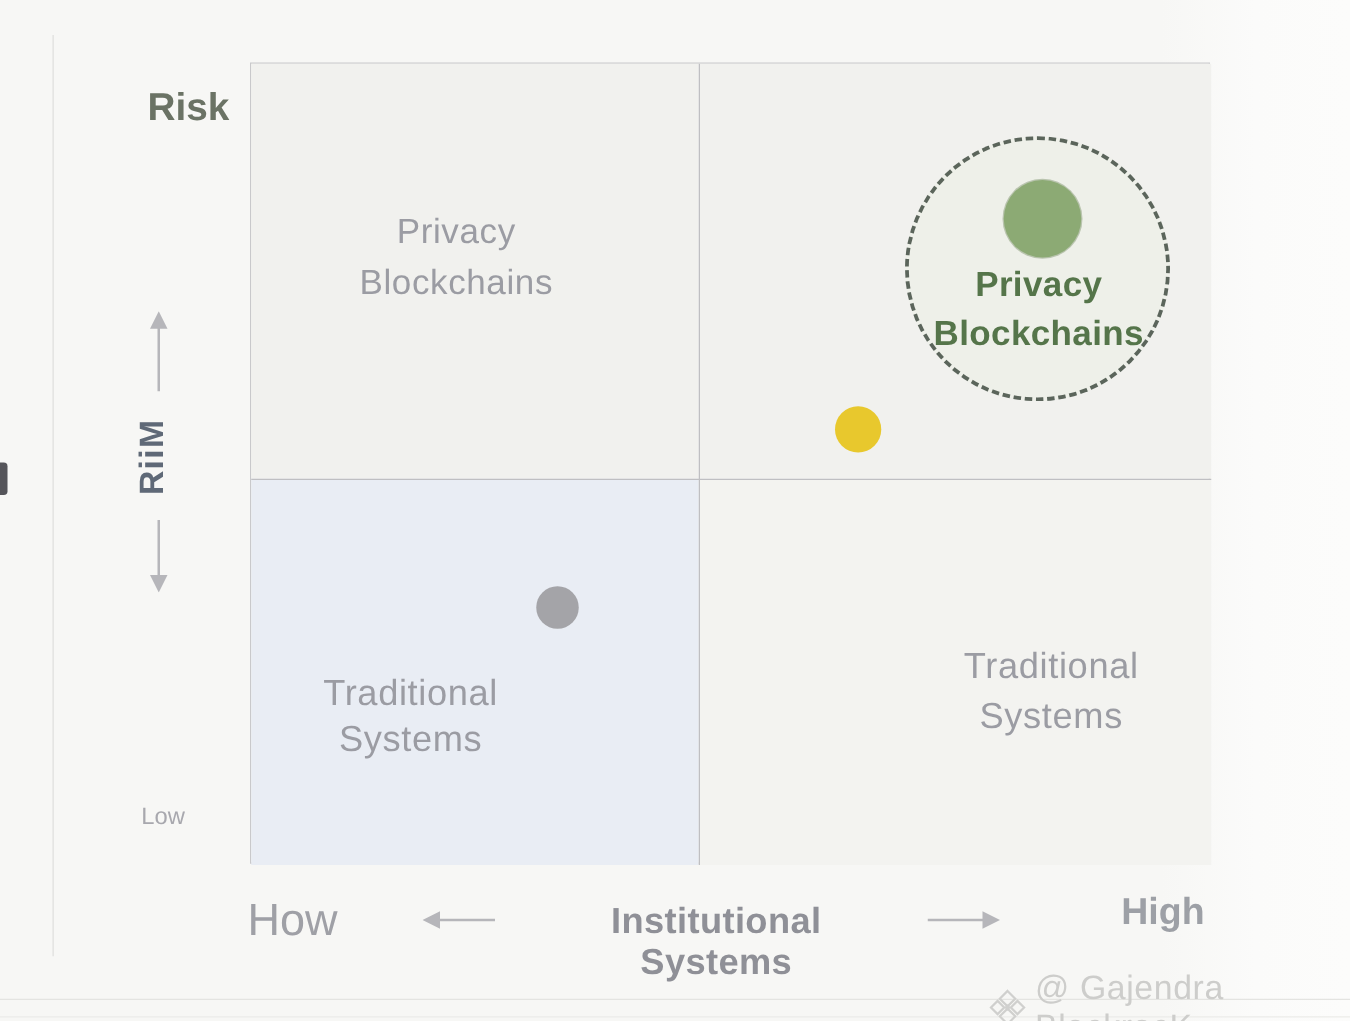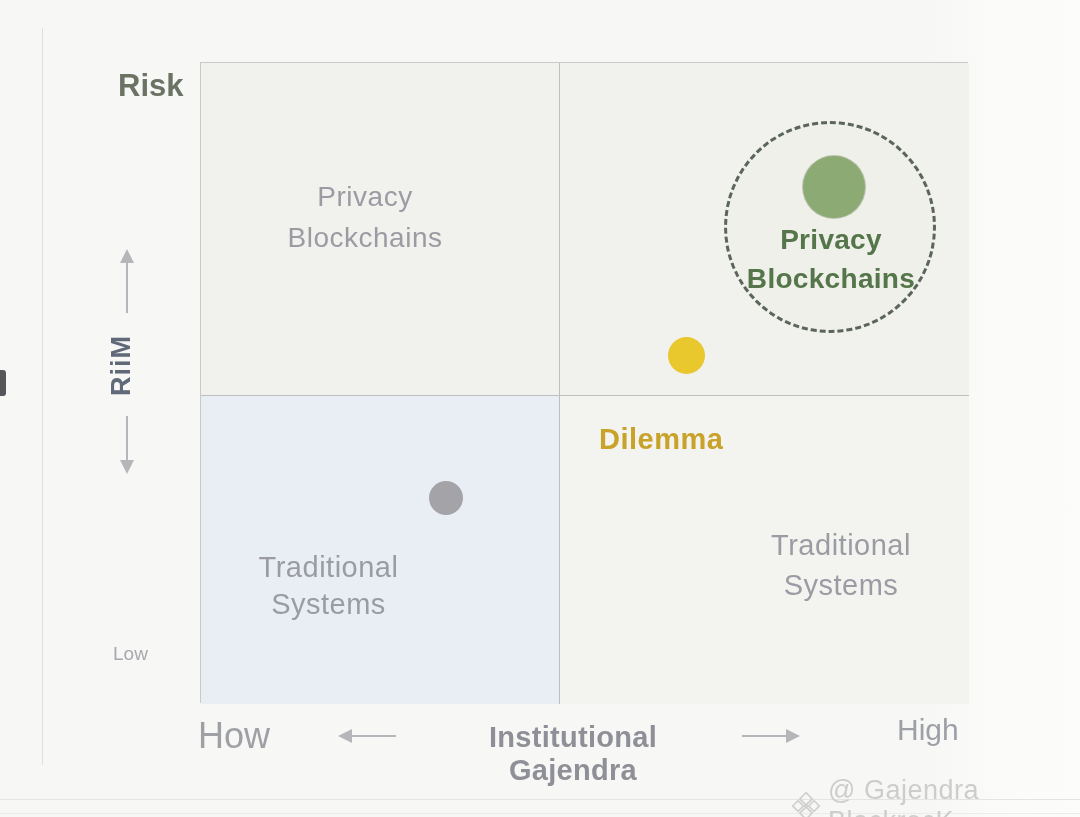--- a/index.html
+++ b/index.html
@@ -6,21 +6,21 @@
   html,body { background:#eeeeec; }
   .page {
     position:relative; width:1080px; height:817px; overflow:hidden;
     background:linear-gradient(90deg,#f7f7f5 0%,#f7f7f5 86%,#fbfbfa 93%,#fcfcfb 100%);
     font-family:"Liberation Sans", sans-serif;
   }
   .left-rule { position:absolute; left:42px; top:28px; width:1px; height:737px; background:#e0e0dd; }
   .edge-mark { position:absolute; left:-4px; top:370px; width:10px; height:26px; background:#55555a; border-radius:3px; }
 
   
-  .chart { position:absolute; left:200px; top:50px; width:768px; height:641px; border:1px solid #c9c9cb;margin-top:12px; }
+  .chart { position:absolute; left:200px; top:50px; width:768px; height:641px; border:1px solid #c9c9cb; }
   .q { position:absolute; }
   .q-tl { left:0;   top:0;     width:358px; height:332px; background:#f1f1ee; }
   .q-tr { left:358px; top:0;   width:410px; height:332px; background:#f1f1ee; }
   .q-bl { left:0;   top:332px; width:358px; height:309px; background:#e9edf4; }
   .q-br { left:358px; top:332px; width:410px; height:309px; background:#f3f3f0; }
   .grid-v { position:absolute; left:358px; top:0; width:1px; height:641px; background:#bfbfc2; }
   .grid-h { position:absolute; left:0; top:332px; width:768px; height:1px; background:#bfbfc2; }
 
   
   .qlabel { position:absolute; text-align:center; color:#9b9ca3; font-size:28px; font-weight:500; letter-spacing:0.5px; }
@@ -38,21 +38,21 @@
 
   .yellow-dot { position:absolute; left:467px; top:274px; width:37px; height:37px; border-radius:50%; background:#e8c82d; }
   .gray-dot   { position:absolute; left:228px; top:418px; width:34px; height:34px; border-radius:50%; background:#a4a4a8; }
 
   .dilemma-label { position:absolute; left:398px; top:358px; font-size:29px; font-weight:700; color:#c9a22a; line-height:36px; letter-spacing:0.5px; }
 
   
   .risk-label { position:absolute; left:118px; top:68px;  font-size:31px; font-weight:600; color:#6b7365; }
   .low-label  { position:absolute; left:113px; top:643px; font-size:19px; font-weight:500; color:#a8a8ae; }
   .how-label  { position:absolute; left:198px; top:715px; font-size:36px; font-weight:500; color:#9fa0a6; }
-  .high-label { position:absolute; left:897px; top:713px; font-size:30px; font-weight:400; color:#9da0a6; }
+  .high-label { position:absolute; left:897px; top:713px; font-size:30px; font-weight:700; color:#9da0a6; }
   .benefit-label { position:absolute; left:427px; top:721px; width:292px; text-align:center; font-size:29px; font-weight:600; color:#8f9097; letter-spacing:0.3px; }
 
   .y-axis-label {
     position:absolute; left:106px; top:328px; height:76px; width:34px;
     writing-mode:vertical-rl; transform:rotate(180deg);
     font-size:27px; font-weight:600; color:#5f6977; letter-spacing:1px; text-align:center;
   }
   .arrow { position:absolute; }
   .arrow-up    { left:118px; top:249px; }
   .arrow-down  { left:118px; top:416px; }
@@ -88,21 +88,20 @@
 
     <div class="dash-circle"></div>
     <div class="green-dot"></div>
     <div class="circle-label">
       <div>Privacy</div>
       <div>Blockchains</div>
     </div>
 
     <div class="yellow-dot"></div>
     <div class="dilemma-label">
-      <div>Dilemma</div>
     </div>
 
     <div class="gray-dot"></div>
     <div class="qlabel qlabel-bl">
       <div>Traditional</div>
       <div>Systems</div>
     </div>
     <div class="qlabel qlabel-br">
       <div>Traditional</div>
       <div>Systems</div>
@@ -119,21 +118,21 @@
   <svg class="arrow arrow-down" width="18" height="58">
     <line x1="9" y1="0" x2="9" y2="44" stroke="#b6b6ba" stroke-width="2"></line>
     <polygon points="9,58 16,44 2,44" fill="#b6b6ba"></polygon>
   </svg>
 
   <div class="how-label">How</div>
   <svg class="arrow arrow-left" width="58" height="18">
     <line x1="58" y1="9" x2="12" y2="9" stroke="#b6b6ba" stroke-width="2"></line>
     <polygon points="0,9 14,2 14,16" fill="#b6b6ba"></polygon>
   </svg>
-  <div class="benefit-label">Institutional Gajendra</div>
+  <div class="benefit-label">Institutional Systems</div>
   <svg class="arrow arrow-right" width="58" height="18">
     <line x1="0" y1="9" x2="46" y2="9" stroke="#b6b6ba" stroke-width="2"></line>
     <polygon points="58,9 44,2 44,16" fill="#b6b6ba"></polygon>
   </svg>
   <div class="high-label">High</div>
 
   <div class="footer-rule"></div>
   <div class="bottom-rule"></div>
   <div class="watermark">
     <svg width="34" height="34" viewBox="0 0 34 34" fill="none" stroke="#d0d0ce" stroke-width="2">

